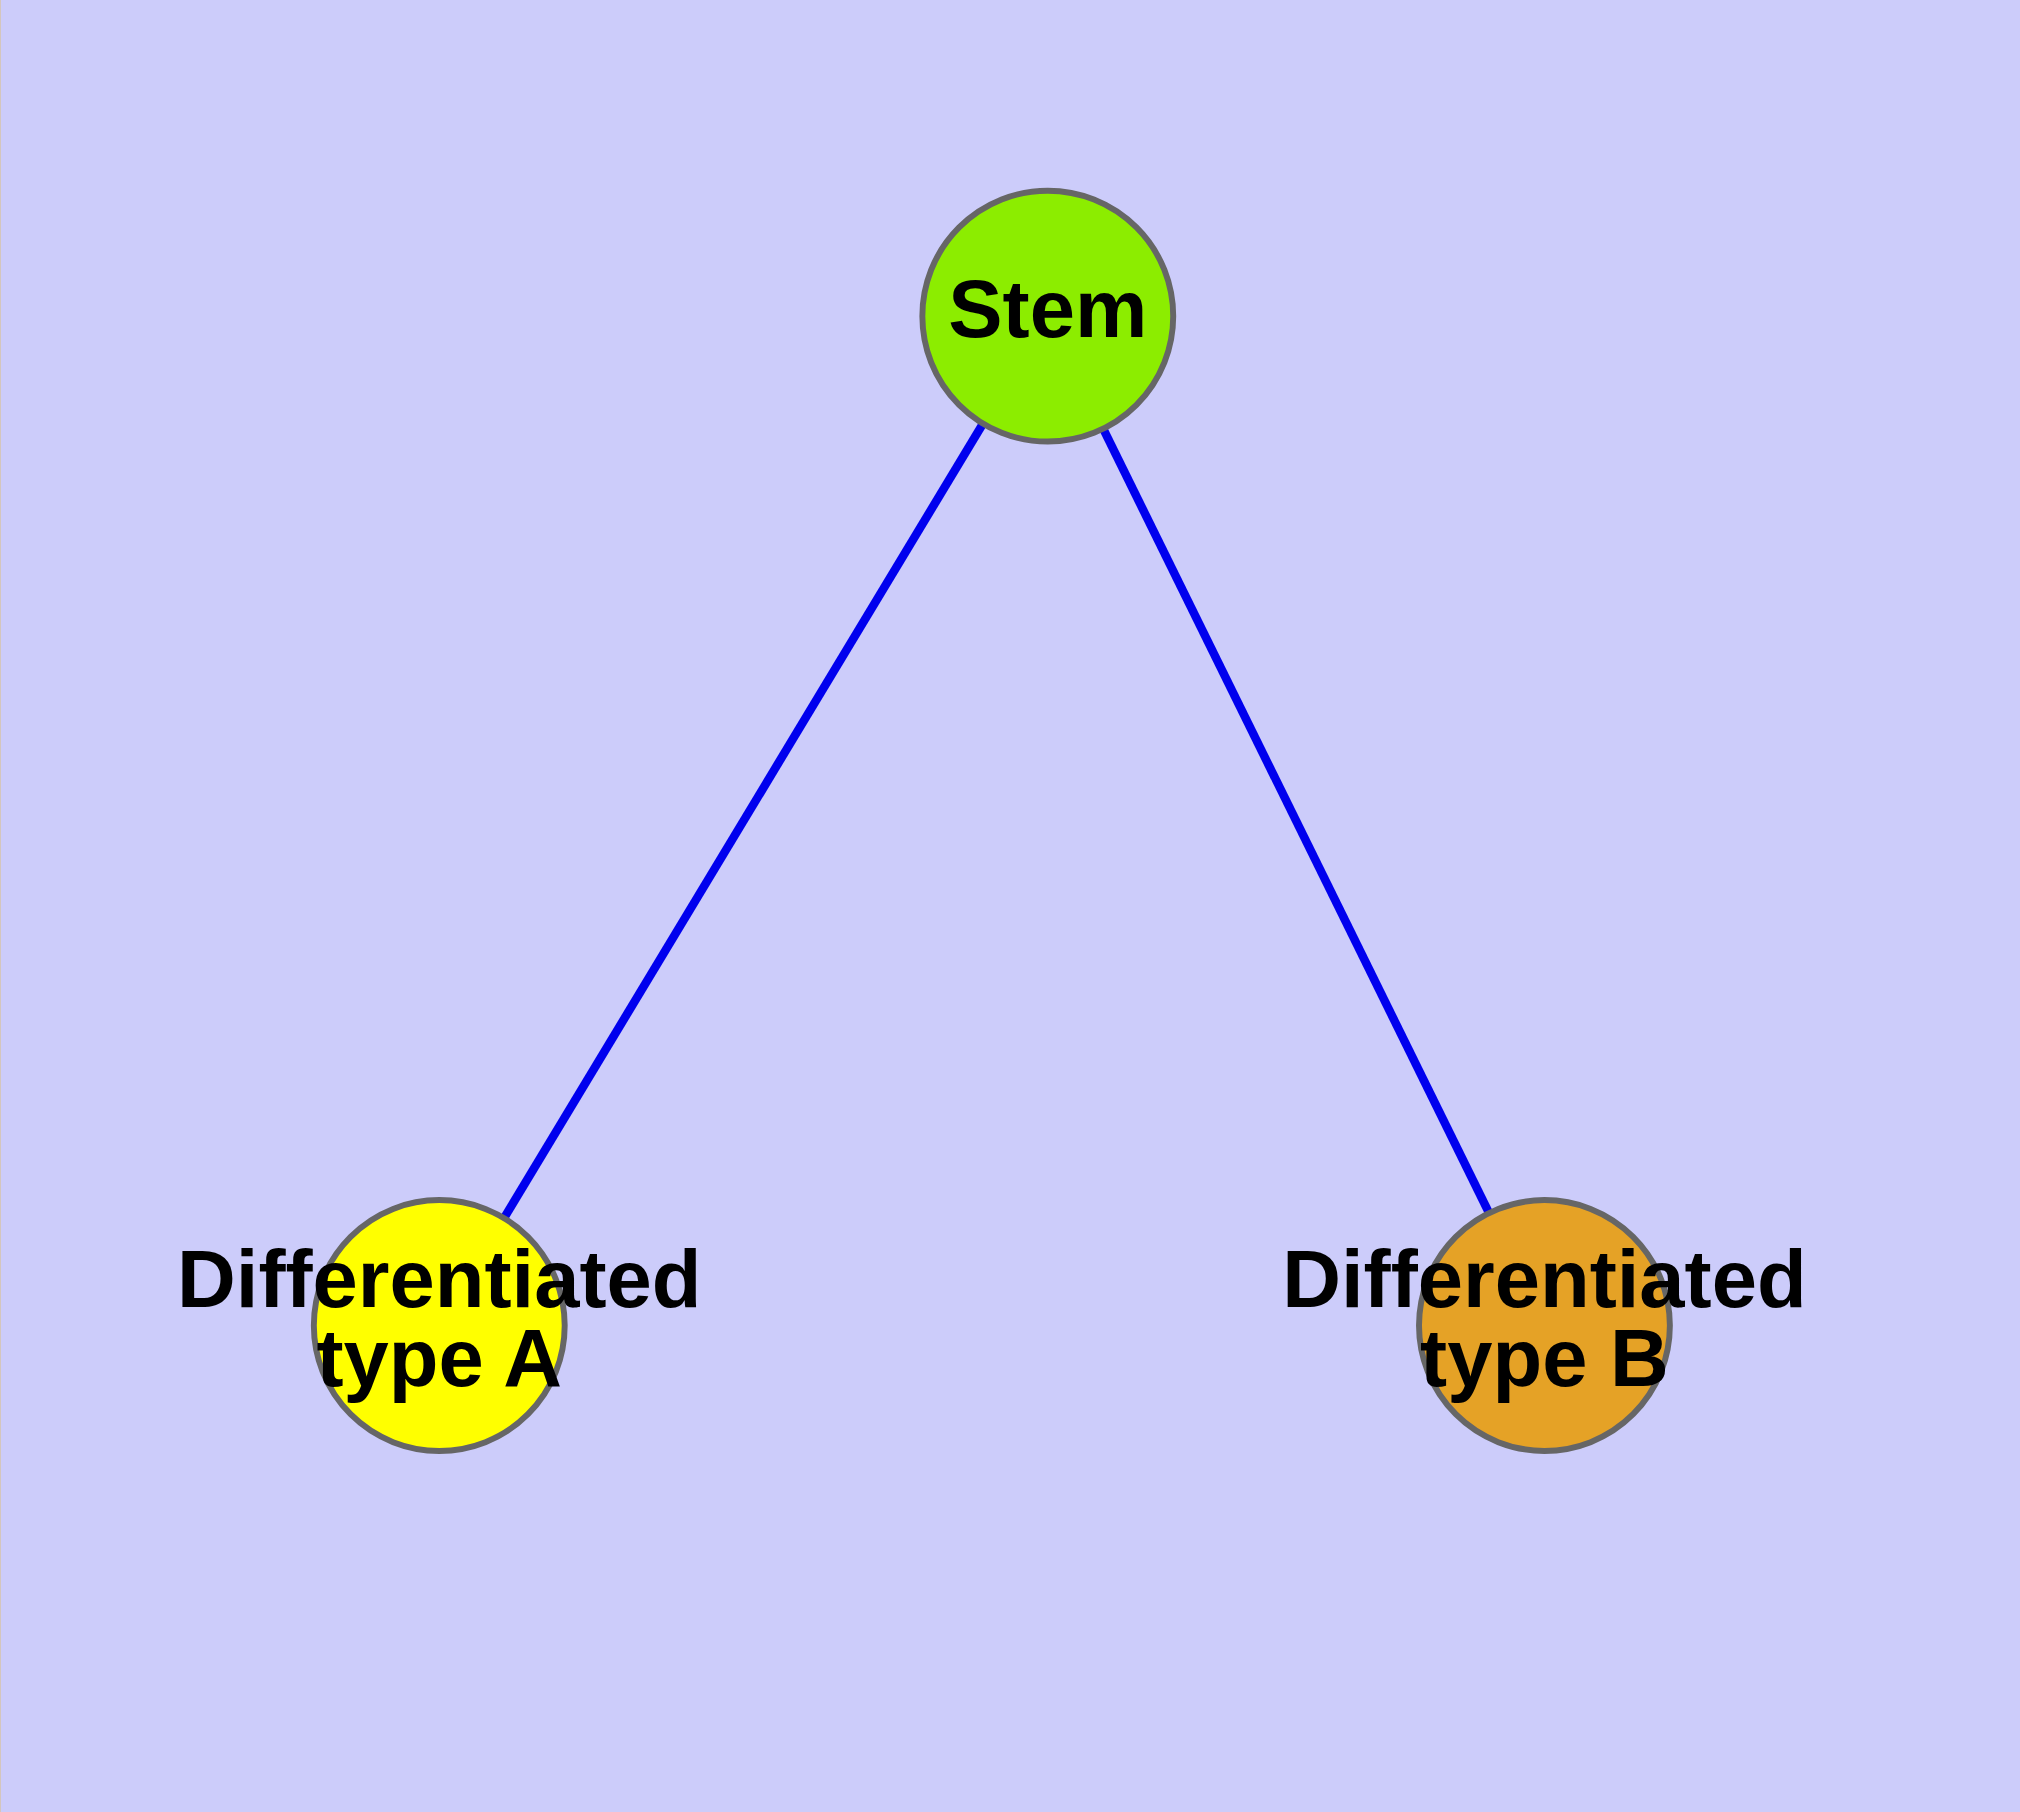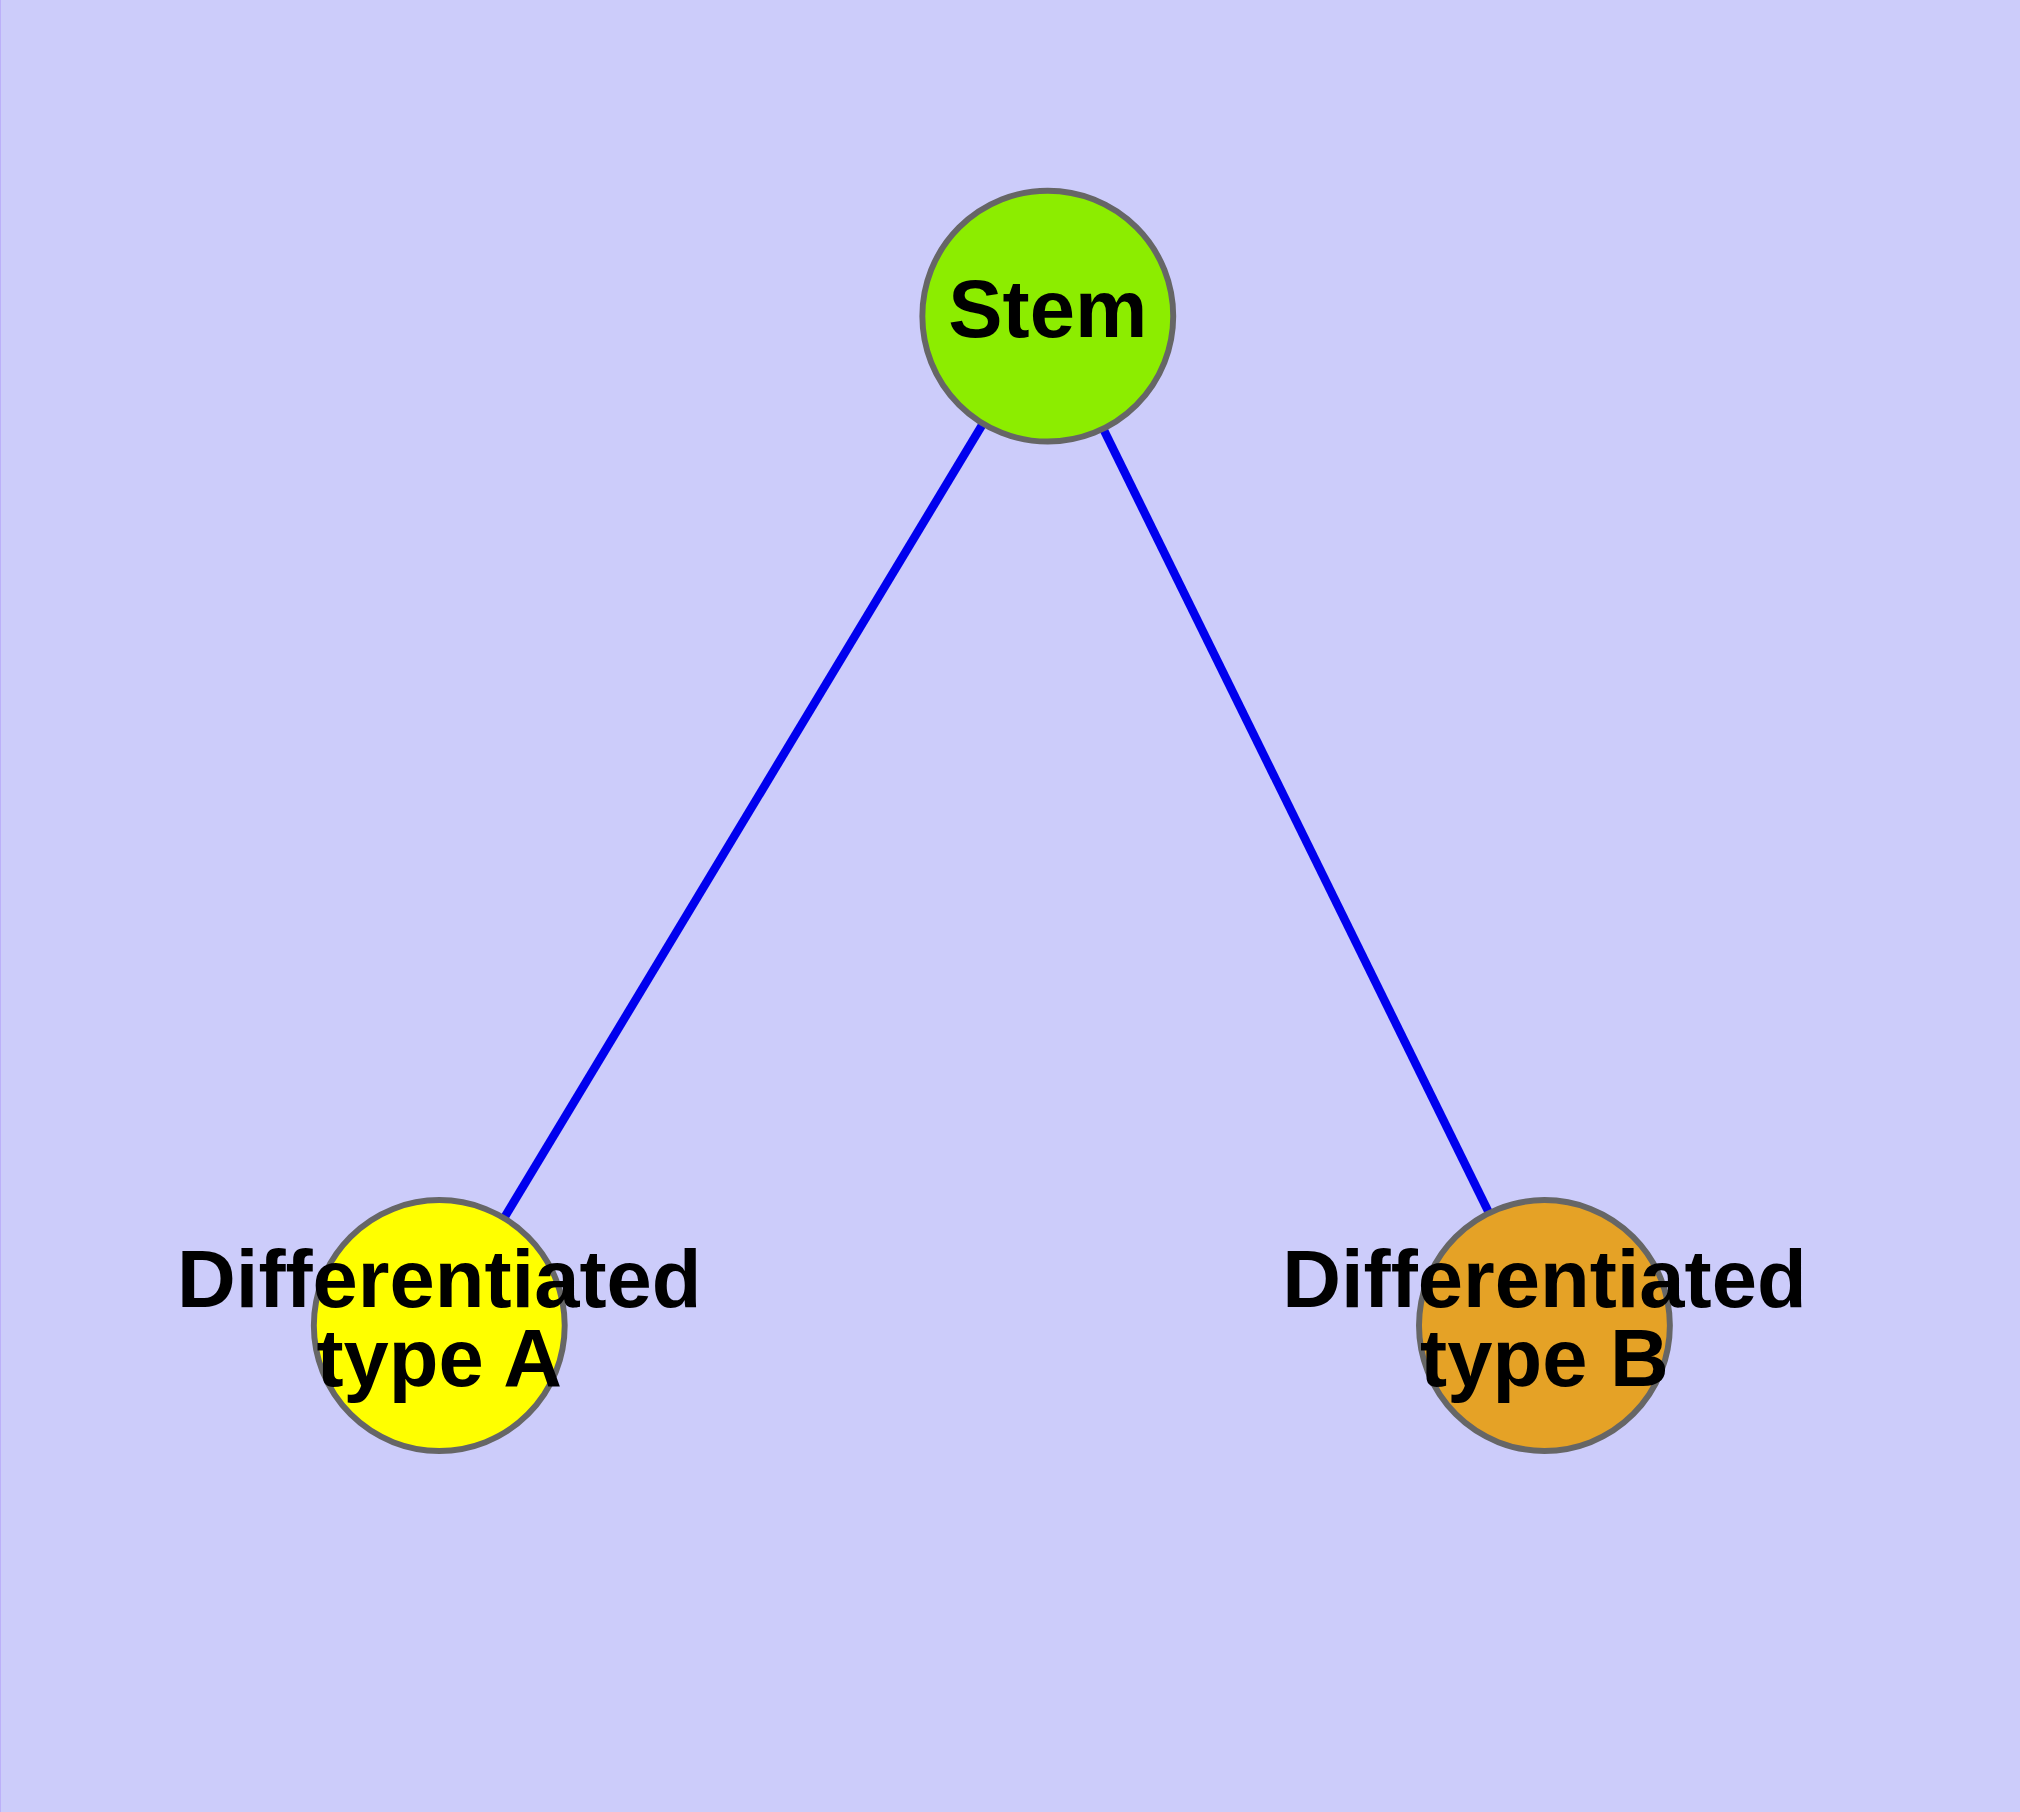--- a/index.html
+++ b/index.html
@@ -30,21 +30,21 @@
     font-family: "Liberation Sans", sans-serif;
     font-weight: bold;
     fill: #000000;
     text-anchor: middle;
     dominant-baseline: middle;
   }
 </style>
 </head>
 <body>
 
-<div id="canvas" style="width: 2021px; height: 1812px; background: #8b5cf6; text-decoration: underline;">
+<div id="canvas" style="width: 2021px; height: 1812px; background: #eab308; text-decoration: underline;">
   <svg id="graph-svg" viewBox="0 0 2384 2138">
 
     <rect id="bg-rect" x="0" y="0" width="2384" height="2138" fill="#ccccfa"></rect>
 
     <g id="edges-layer">
         <line x1="1236" y1="373" x2="518" y2="1564" stroke="#0000ee" stroke-width="10" stroke-linecap="butt"></line>
         <line x1="1236" y1="373" x2="1822" y2="1564" stroke="#0000ee" stroke-width="10" stroke-linecap="butt"></line>
       </g>
 
     <g id="nodes-layer">

